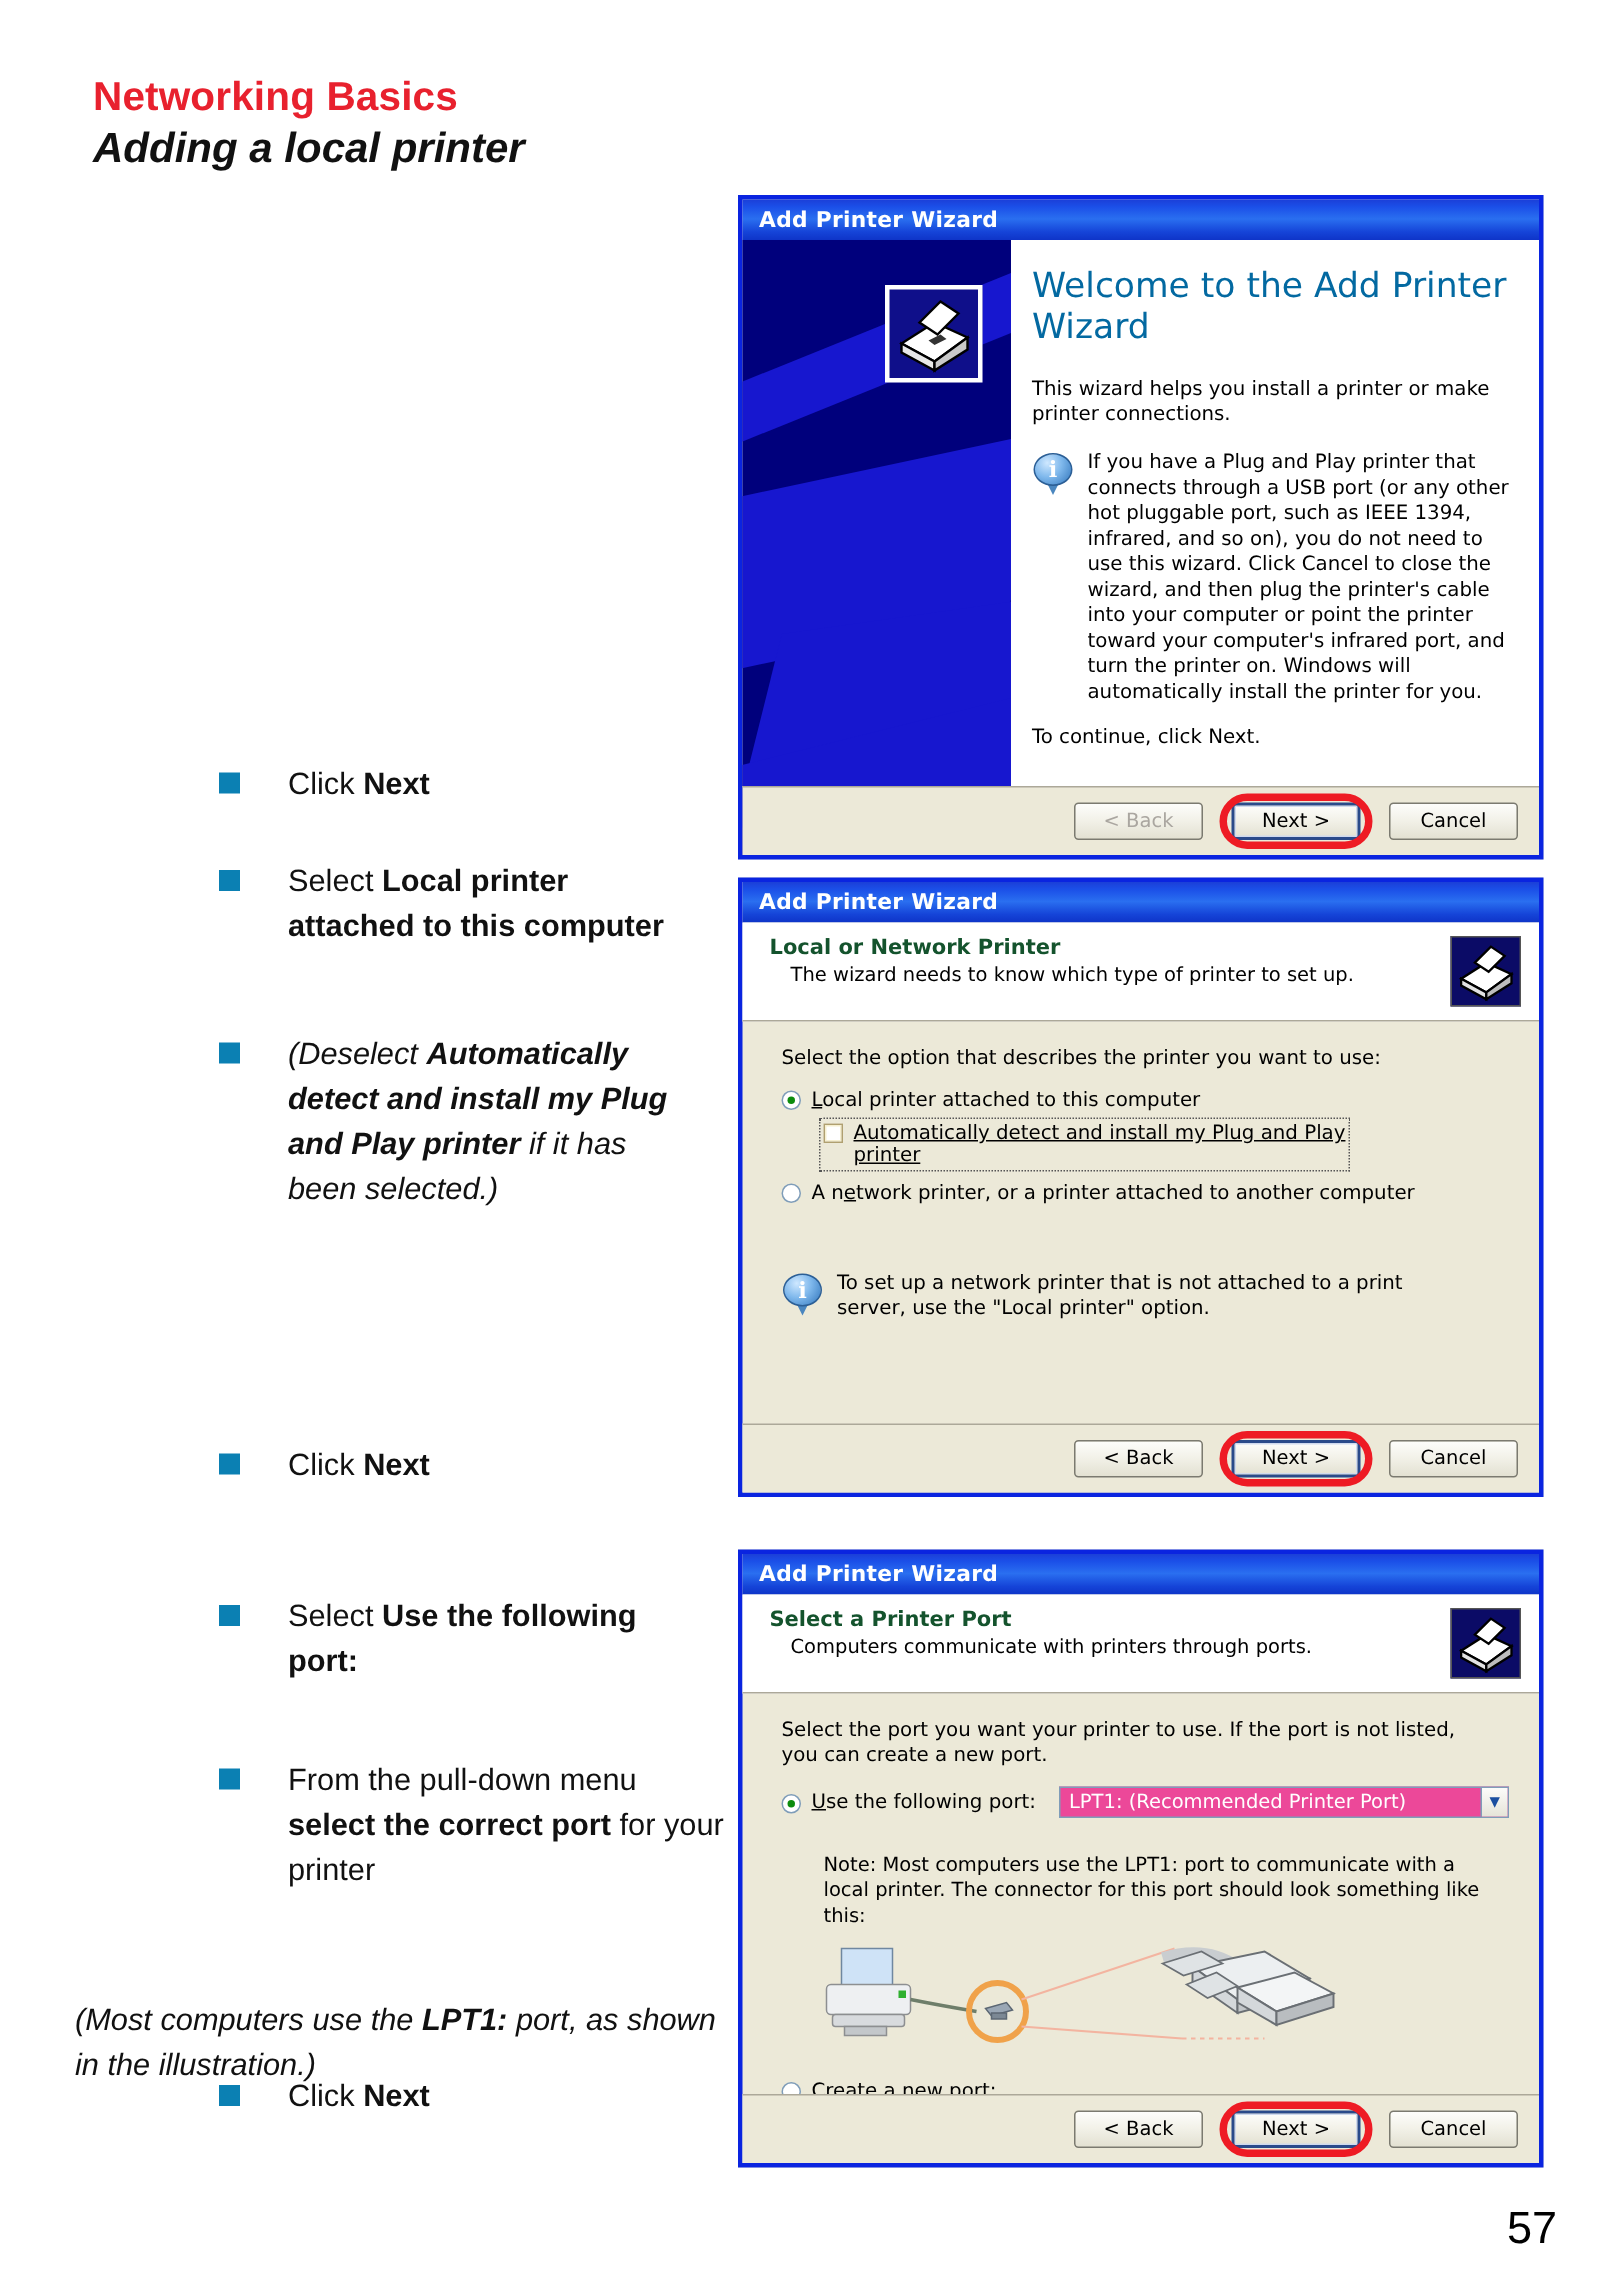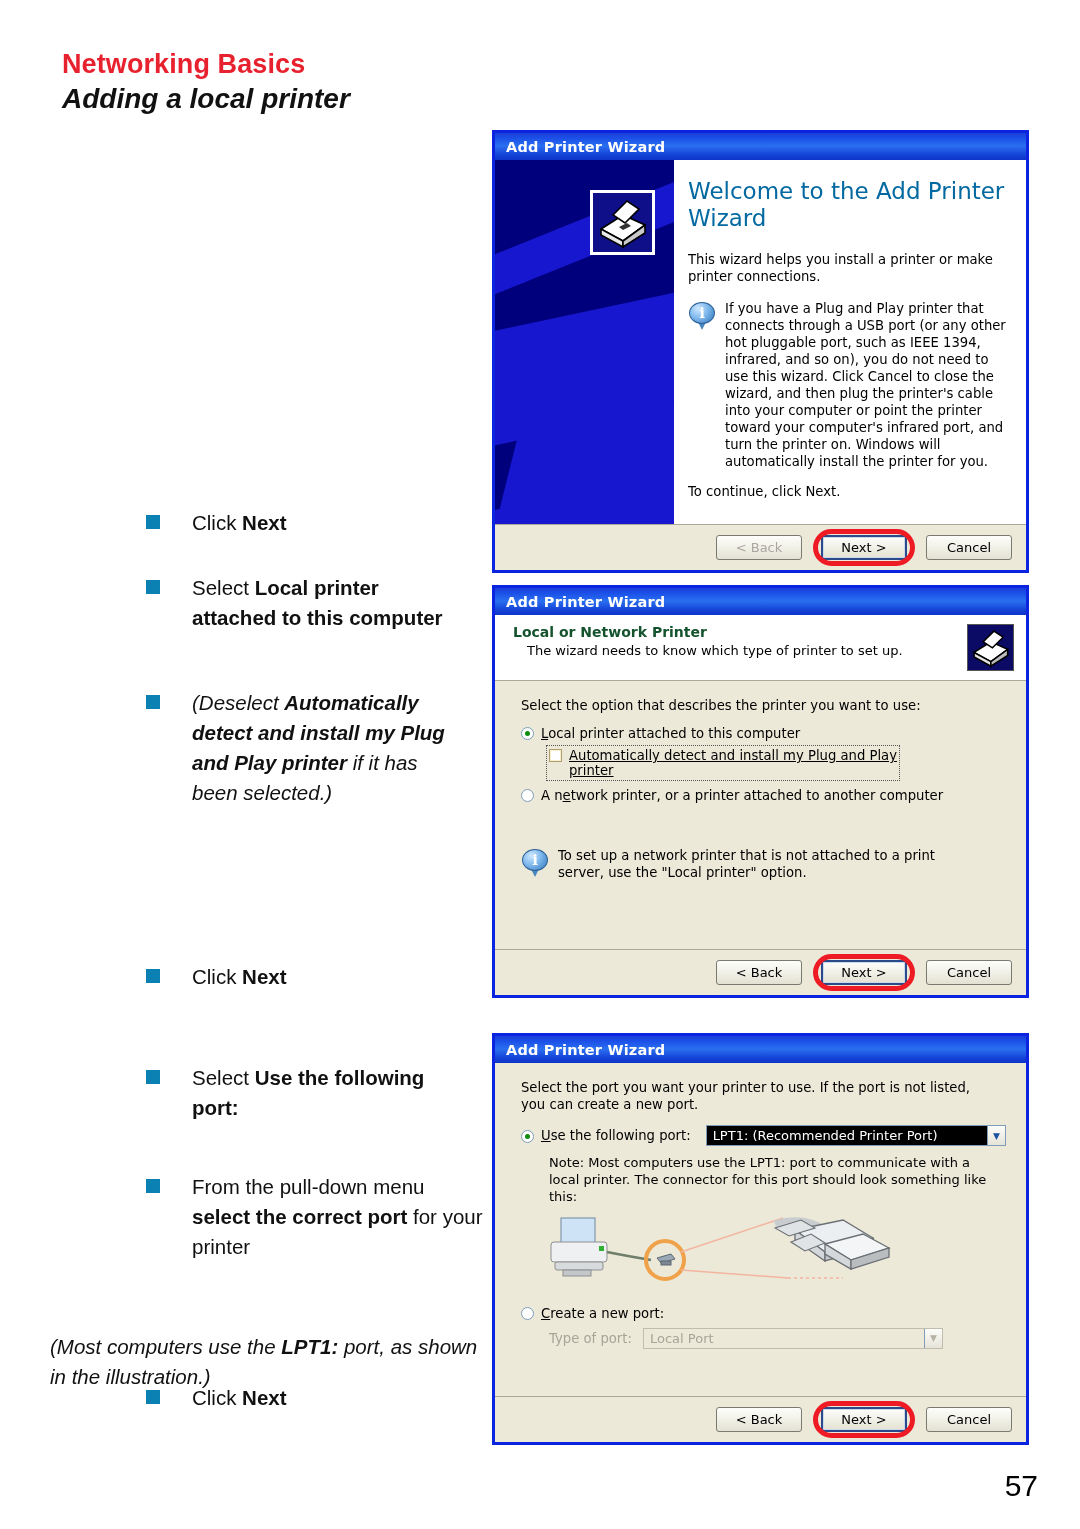--- a/index.html
+++ b/index.html
@@ -188,21 +188,21 @@
     margin-top:1px; box-shadow:inset 0 0 0 1px #f6efd0;
   }
   .dotted { outline:1px dotted #555; outline-offset:2px; }
   .ul { text-decoration:underline; }
 
   .note { font-size:13px; line-height:1.3; margin-left:28px; }
 
   .combo {
     display:inline-flex; align-items:center;
     height:21px; width:315px;
-    background:#000000; color:#fff;
+    background:#ec4899; color:#fff;
     border:1px solid #7f9db9;
     font-size:13px; padding-left:6px;
     position:relative;
   }
   .combo .arrow {
     position:absolute; right:0; top:0; bottom:0; width:18px;
     background:linear-gradient(180deg,#fcfcfa,#e6e4d8);
     border-left:1px solid #7f9db9;
     display:flex;align-items:center;justify-content:center;
     color:#1b4fa0; font-size:9px;
@@ -367,31 +367,45 @@
     <div class="xpbtn">
         <span>Cancel</span>
       </div>
   </div>
 </div>
 
 <div class="winxp" style="left:492px; top:1033px; width:537px; height:412px;">
   <div class="titlebar">
     <span>Add Printer Wizard</span>
   </div>
+  <div class="pg-header">
+    <div>
+      <div class="pg-h-title">Select a Printer Port</div>
+      <div class="pg-h-sub">Computers communicate with printers through ports.</div>
+    </div>
+    <div class="pg-h-icon">
+      <svg width="45" height="45" viewBox="0 0 59 59">
+        <polygon points="8,36 30,22 52,32 30,48" fill="#ffffff" stroke="#000" stroke-width="2"></polygon>
+        <polygon points="8,36 8,42 30,54 30,48" fill="#e3e3e3" stroke="#000" stroke-width="2"></polygon>
+        <polygon points="30,48 30,54 52,40 52,32" fill="#bdbdbd" stroke="#000" stroke-width="2"></polygon>
+        <polygon points="20,22 34,8 46,16 32,30" fill="#ffffff" stroke="#000" stroke-width="2"></polygon>
+      </svg>
+    </div>
+  </div>
   <div class="pg-body">
     <p style="max-width:455px;">Select the port you want your printer to use.  If the port is not listed, you can create a new port.</p>
     <div class="radio-row" style="align-items:center;">
       <span class="radio on"></span>
       <span style="white-space:nowrap;"><span class="ul">U</span>se the following port:</span>
       <span class="combo" style="margin-left:8px;">
         <span>LPT1: (Recommended Printer Port)</span>
         <span class="arrow">▼</span>
       </span>
     </div>
-    <div class="note" style="max-width:440px; margin-top:9px;">Note: Most computers use the LPT1: port to communicate with a local printer. The connector for this port should look something like this:</div>
+    <div class="note" style="max-width:440px; margin-top:24px;">Note: Most computers use the LPT1: port to communicate with a local printer. The connector for this port should look something like this:</div>
 
     <div class="illus">
       <svg width="430" height="86" viewBox="0 0 430 86">
 
         <rect x="18" y="2" width="34" height="26" fill="#cfe3f7" stroke="#6f87a0" stroke-width="1"></rect>
         <rect x="8" y="26" width="56" height="20" rx="3" fill="#eef0f2" stroke="#8d8f91" stroke-width="1"></rect>
         <rect x="12" y="46" width="48" height="8" rx="2" fill="#d8dbde" stroke="#8d8f91" stroke-width="1"></rect>
         <rect x="20" y="54" width="28" height="6" fill="#c3c7ca" stroke="#8d8f91" stroke-width="1"></rect>
         <rect x="56" y="30" width="5" height="5" fill="#2fb02f"></rect>
 

